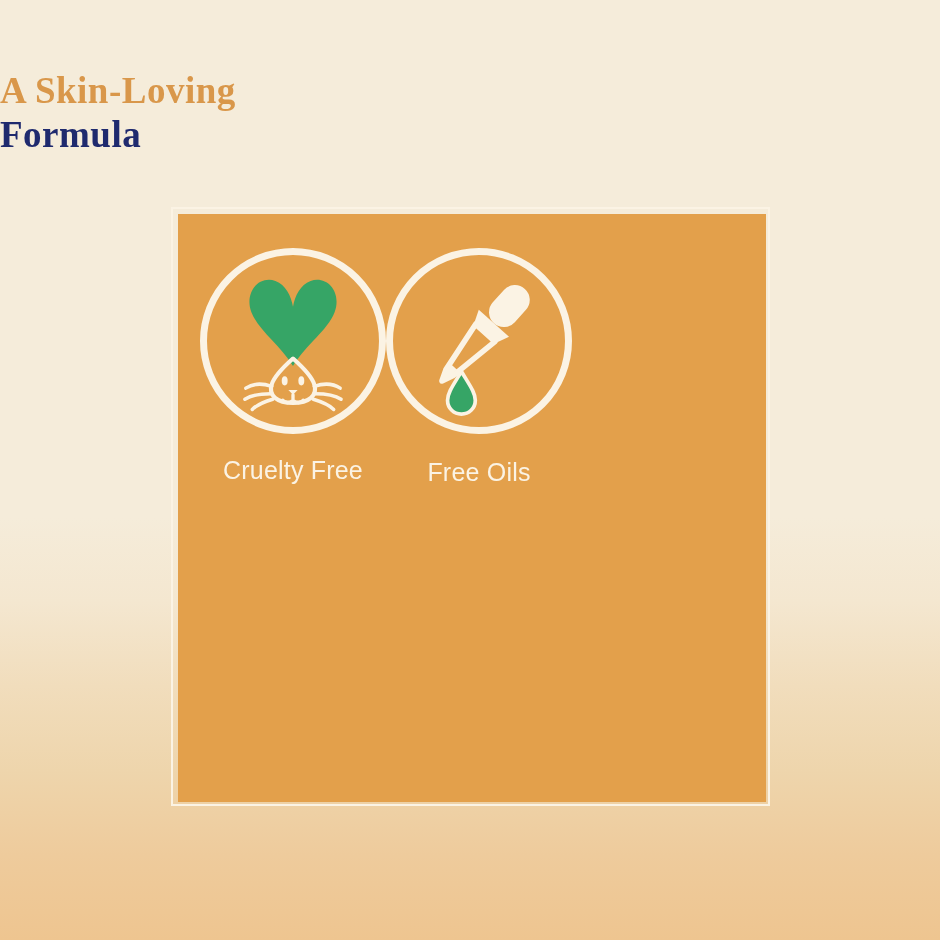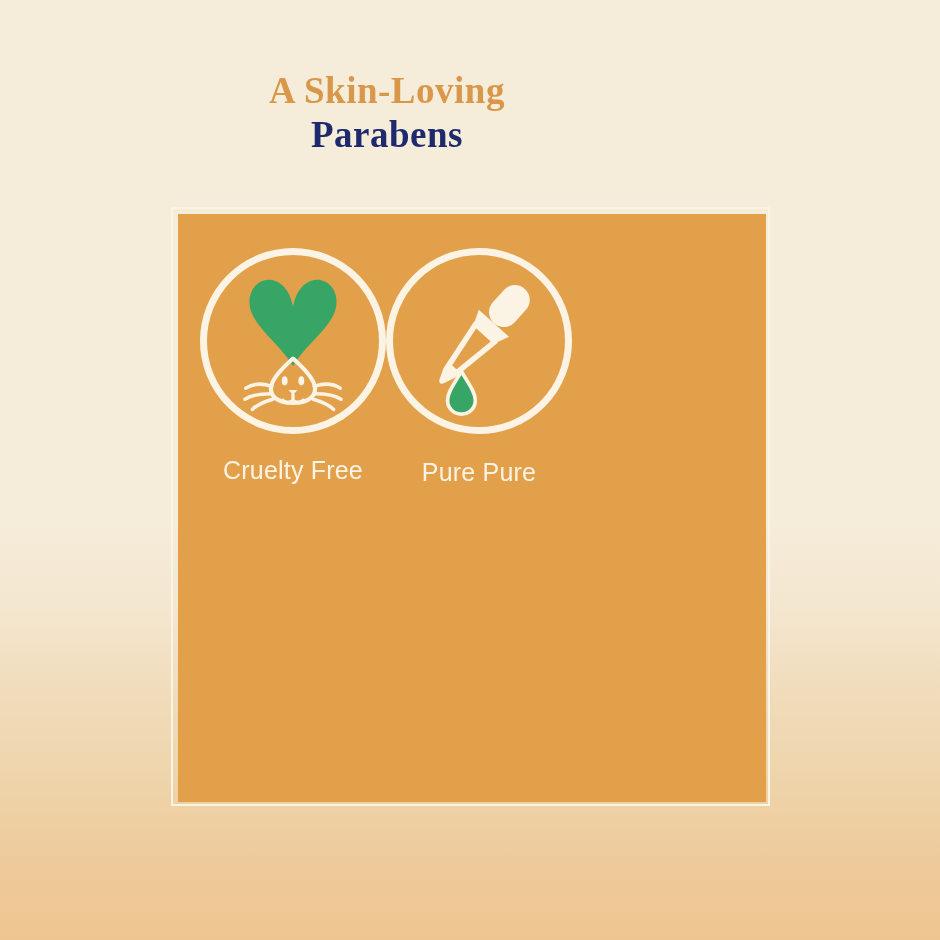--- a/index.html
+++ b/index.html
@@ -10,21 +10,21 @@
   }
   .stage{
     position:relative;width:940px;height:940px;
     background:linear-gradient(to bottom,
       #f5ecda 0%, #f5ecda 55%, #f4e7d0 64%, #f1ddbc 73%,
       #eed5ac 82%, #eecb9c 91%, #eec590 100%);
   }
 
   
   .heading{
-    position:absolute;left:0;top:70px;width:774px;text-align:center;
+    position:absolute;left:0;top:70px;width:774px;
     font-family:"Liberation Serif", serif;
   }
   .heading .line1{
     display:block;font-size:37px;font-weight:700;letter-spacing:.5px;
     color:#d9974a;line-height:1.12;
   }
   .heading .line2{
     display:block;font-size:37px;font-weight:700;letter-spacing:.5px;
     color:#1f2a6e;line-height:1.3;
   }
@@ -63,21 +63,21 @@
   }
   .row2 .badge-label{margin-top:24px;}
 </style>
 </head>
 <body>
 
 <div class="stage">
 
   <div class="heading">
     <span class="line1">A Skin-Loving</span>
-    <span class="line2">Parabens</span>
+    <span class="line2">Formula</span>
   </div>
 
   <div class="panel-wrap">
     <div class="panel"></div>
     <div class="panel-border"></div>
 
     <div class="grid">
 
       <div class="badge">
         <div class="circle">
@@ -132,18 +132,18 @@
               <path d="M92 132 L100 132 L98 146 L96 152 L94 146 Z" fill="#fbf3e4"></path>
             </g>
 
             <path d="M74 126
                      C 65 141, 59 149, 59 157
                      C 59 166, 66 172, 74 172
                      C 82 172, 89 166, 89 157
                      C 89 149, 83 141, 74 126 Z" fill="#36a566" stroke="#fbf3e4" stroke-width="4" stroke-linejoin="round"></path>
           </svg>
         </div>
-        <div class="badge-label">Pure Pure</div>
+        <div class="badge-label">Free Oils</div>
       </div>
 
     </div>
   </div>
 </div>
 
 </body></html>

